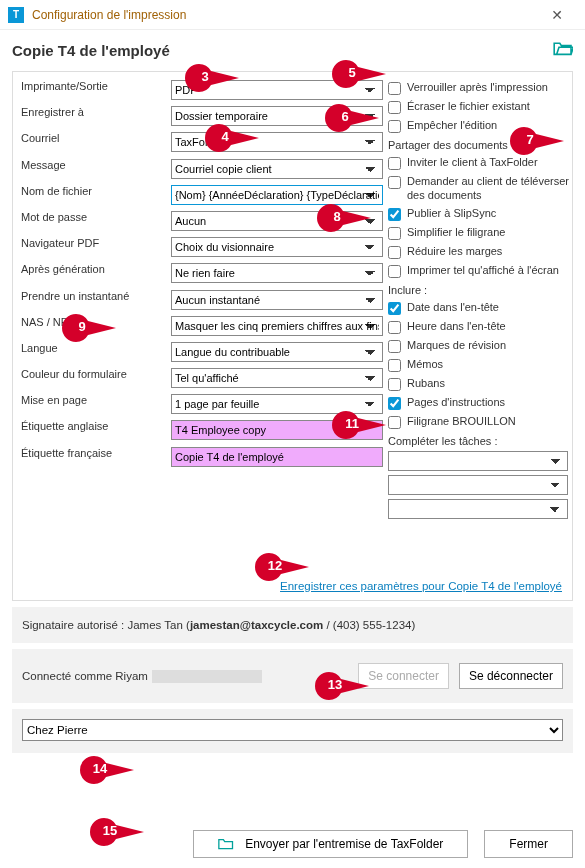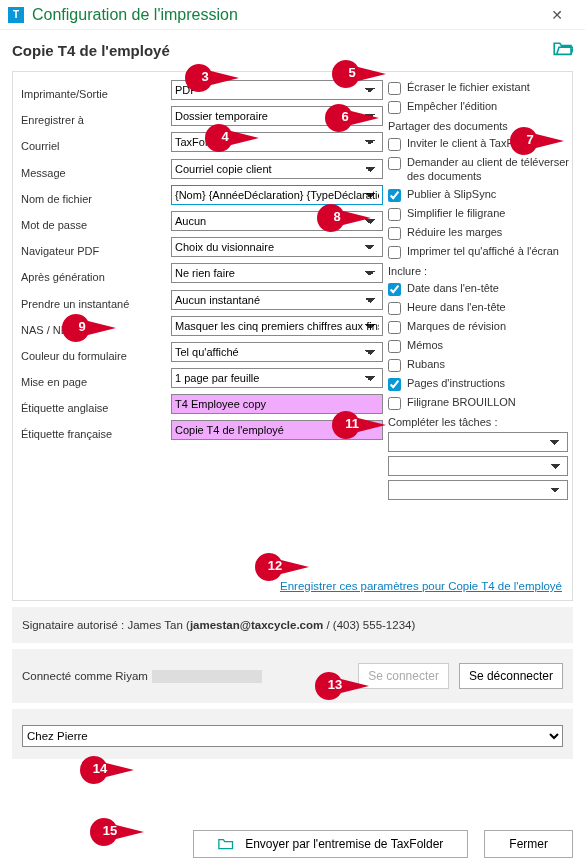--- a/index.html
+++ b/index.html
@@ -1,47 +1,47 @@
 <!DOCTYPE html>
 <html><head>
 <meta charset="utf-8">
 <style>
   *{box-sizing:border-box;font-family:"Segoe UI",Arial,sans-serif}
   body{margin:0;width:585px;height:868px;background:#fff;font-size:12px;color:#333;overflow:hidden;position:relative}
   .titlebar{height:30px;display:flex;align-items:center;padding:0 8px;border-bottom:1px solid #eee}
   .titlebar .app-icon{width:16px;height:16px;background:#0a97d7;margin-right:8px;display:inline-flex;align-items:center;justify-content:center;color:#fff;font-size:10px;font-weight:bold}
-  .titlebar .title{color:#15803d;font-size:16px;flex:1}
+  .titlebar .title{color:#a16207;font-size:12px;flex:1}
   .titlebar .winbtn{width:40px;height:28px;display:flex;align-items:center;justify-content:center;color:#555;font-size:14px}
   .header{display:flex;align-items:center;padding:10px 12px 6px 12px}
   .header h2{margin:0;font-size:15px;font-weight:bold;flex:1}
   .header .folder-icon{color:#00a19b;font-size:18px}
   .panel{border:1px solid #ddd;margin:4px 12px;padding:10px;background:#fff}
   .settings{height:530px;position:relative}
   .leftcol{position:absolute;left:8px;top:8px;width:362px}
   .rightcol{position:absolute;left:375px;top:8px;width:185px}
-  .row{display:flex;align-items:flex-end;margin-bottom:6.2px;height:20px}
+  .row{display:flex;align-items:flex-start;margin-bottom:6.2px;height:20px}
   .row label.rlab{width:150px;font-size:11px;color:#333}
   .field{flex:1;position:relative}
   select.inp,input.inp{width:100%;height:20px;border:1px solid #888;font-size:11px;padding:0 3px;background:#f0abfc}
   select.inp{appearance:none;-webkit-appearance:none;background:
     linear-gradient(45deg,transparent 50%,#333 50%) no-repeat calc(100% - 12px) 7px / 5px 5px,
     linear-gradient(-45deg,transparent 50%,#333 50%) no-repeat calc(100% - 7px) 7px / 5px 5px,#fff}
   select.inp.hl{border:1px solid #0a97d7}
   .chkrow{display:flex;align-items:flex-start;margin-bottom:4px;font-size:11px;line-height:14px}
   .chkrow input[type=checkbox]{margin:2px 6px 0 0;accent-color:#0a97d7}
   .section-label{font-size:11px;margin:6px 0 4px 0;color:#333}
   .save-link{position:absolute;right:10px;bottom:8px;color:#0a7fbf;text-decoration:underline;font-size:11.5px;cursor:pointer}
   .sig-panel{background:#f2f2f2;margin:6px 12px;padding:12px 10px;font-size:11.5px;color:#333}
   .sig-panel b{font-weight:bold}
   .conn-panel{background:#f2f2f2;margin:6px 12px;padding:14px 10px;display:flex;align-items:center;font-size:11.5px}
   .conn-panel .mask{display:inline-block;width:110px;height:13px;background:#ddd;margin-left:4px}
   .btn{height:26px;border:1px solid #aaa;background:#fff;font-size:12px;padding:0 9px;cursor:pointer}
   .btn.ghost{color:#aaa;border-color:#ccc}
   .eng-panel{background:#f2f2f2;margin:6px 12px;padding:10px 10px 12px 10px;font-size:11.5px}
-  .eng-panel select{width:100%;margin-top:6px;height:22px;border:1px solid #888;font-size:11.5px;background:#fff}
+  .eng-panel select{width:100%;height:22px;border:1px solid #888;font-size:11.5px;background:#fff}
   .footer{position:absolute;bottom:10px;right:12px;left:12px;display:flex;justify-content:flex-end;gap:16px}
   .btn.big{height:28px;padding:0 24px}
   .btn.big .ficon{color:#00a19b;margin-right:8px}
   .marker{position:absolute;z-index:50;pointer-events:none}
   .marker svg{display:block}
   .marker .num{position:absolute;color:#fff;font-weight:bold;font-size:13px;left:10px;top:5px;width:20px;text-align:center}
 </style>
 </head>
 <body>
 
@@ -96,38 +96,46 @@
       </div>
     <div class="row">
         <label class="rlab">Prendre un instantané</label>
         <div class="field"><select class="inp"><option>Aucun instantané</option></select></div>
       </div>
     <div class="row">
         <label class="rlab">NAS / NE</label>
         <div class="field"><select class="inp"><option>Masquer les cinq premiers chiffres aux fins de sécurité</option></select></div>
       </div>
     <div class="row">
+        <label class="rlab">Langue</label>
+        <div class="field"><select class="inp"><option>Langue du contribuable</option></select></div>
+      </div>
+    <div class="row">
         <label class="rlab">Couleur du formulaire</label>
         <div class="field"><select class="inp"><option>Tel qu'affiché</option></select></div>
       </div>
     <div class="row">
         <label class="rlab">Mise en page</label>
         <div class="field"><select class="inp"><option>1 page par feuille</option></select></div>
       </div>
     <div class="row">
         <label class="rlab">Étiquette anglaise</label>
         <div class="field"><input class="inp" value="T4 Employee copy" style=""></div>
       </div>
     <div class="row">
         <label class="rlab">Étiquette française</label>
         <div class="field"><input class="inp" value="Copie T4 de l'employé" style=""></div>
       </div>
   </div>
 
   <div class="rightcol">
+    <div class="chkrow">
+        <input type="checkbox" style="">
+        <span>Verrouiller après l'impression</span>
+      </div>
     <div class="chkrow">
         <input type="checkbox" style="">
         <span>Écraser le fichier existant</span>
       </div>
     <div class="chkrow">
         <input type="checkbox" style="">
         <span>Empêcher l'édition</span>
       </div>
     <div class="section-label">Partager des documents</div>
     <div class="chkrow">

